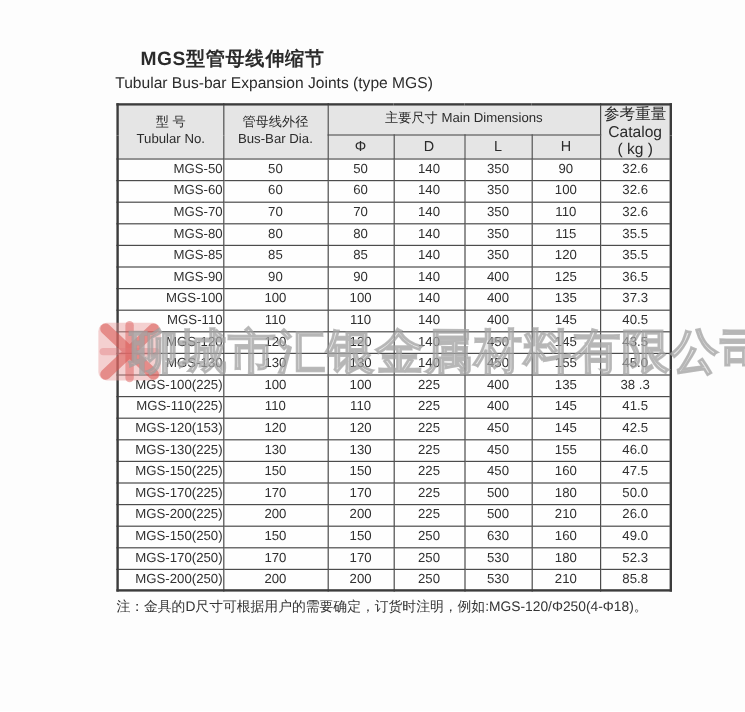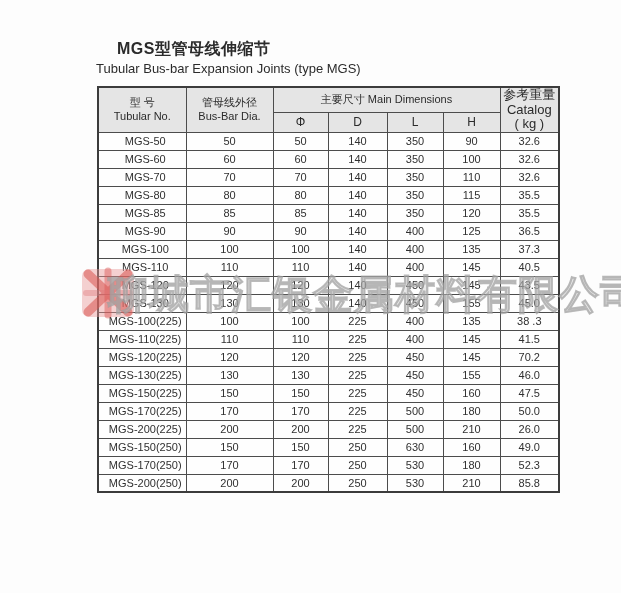--- a/index.html
+++ b/index.html
@@ -42,21 +42,21 @@
   }
   .spec-table thead tr.h1 { height: 24px; }
   .spec-table thead tr.h2 { height: 18px; }
   .spec-table thead th.weight { font-size: 13px; line-height: 1.12; }
   .spec-table thead th.dim-letter { font-size: 12px; }
   .spec-table tbody tr { height: 18px; }
   .spec-table tbody td {
     font-size: 11px; text-align: center; vertical-align: middle;
     background: #fefefe; color: #303030; padding: 0;
   }
-  .spec-table tbody td.cat { text-align: center; padding-left: 6px; }
+  .spec-table tbody td.cat { text-align: right; padding-left: 6px; }
 
   .note {
     position: absolute; left: 97px; top: 498px;
     font-size: 11.5px; color: #333333; white-space: nowrap;
   }
 
   .watermark-logo {
     position: absolute; left: 80px; top: 266px;
     width: 56px; height: 54px; z-index: 5;
     pointer-events: none;
@@ -215,27 +215,27 @@
         <tr>
           <td class="cat">MGS-110(225)</td>
           <td>110</td>
           <td>110</td>
           <td>225</td>
           <td>400</td>
           <td>145</td>
           <td>41.5</td>
         </tr>
         <tr>
-          <td class="cat">MGS-120(225)</td>
+          <td class="cat">MGS-120(153)</td>
           <td>120</td>
           <td>120</td>
           <td>225</td>
           <td>450</td>
           <td>145</td>
-          <td>70.2</td>
+          <td>42.5</td>
         </tr>
         <tr>
           <td class="cat">MGS-130(225)</td>
           <td>130</td>
           <td>130</td>
           <td>225</td>
           <td>450</td>
           <td>155</td>
           <td>46.0</td>
         </tr>
@@ -297,14 +297,15 @@
   </table>
 
   <svg class="watermark-logo" viewBox="0 0 56 54">
     <rect x="2" y="3" width="52" height="48" rx="7" fill="#e89a9a" opacity="0.45"></rect>
     <path d="M8 8 L48 46 M48 8 L8 46" stroke="#d9534f" stroke-width="9" stroke-linecap="round" fill="none" opacity="0.55"></path>
     <path d="M28 5 L28 49" stroke="#d9534f" stroke-width="7" stroke-linecap="round" fill="none" opacity="0.45"></path>
     <path d="M6 27 L50 27" stroke="#e0787a" stroke-width="6" stroke-linecap="round" fill="none" opacity="0.40"></path>
   </svg>
   <div class="watermark-text">聊城市汇银金属材料有限公司</div>
 
+  <div class="note">注：金具的D尺寸可根据用户的需要确定，订货时注明，例如:MGS-120/Φ250(4-Φ18)。</div>
 
 </div>
 
 </body></html>

